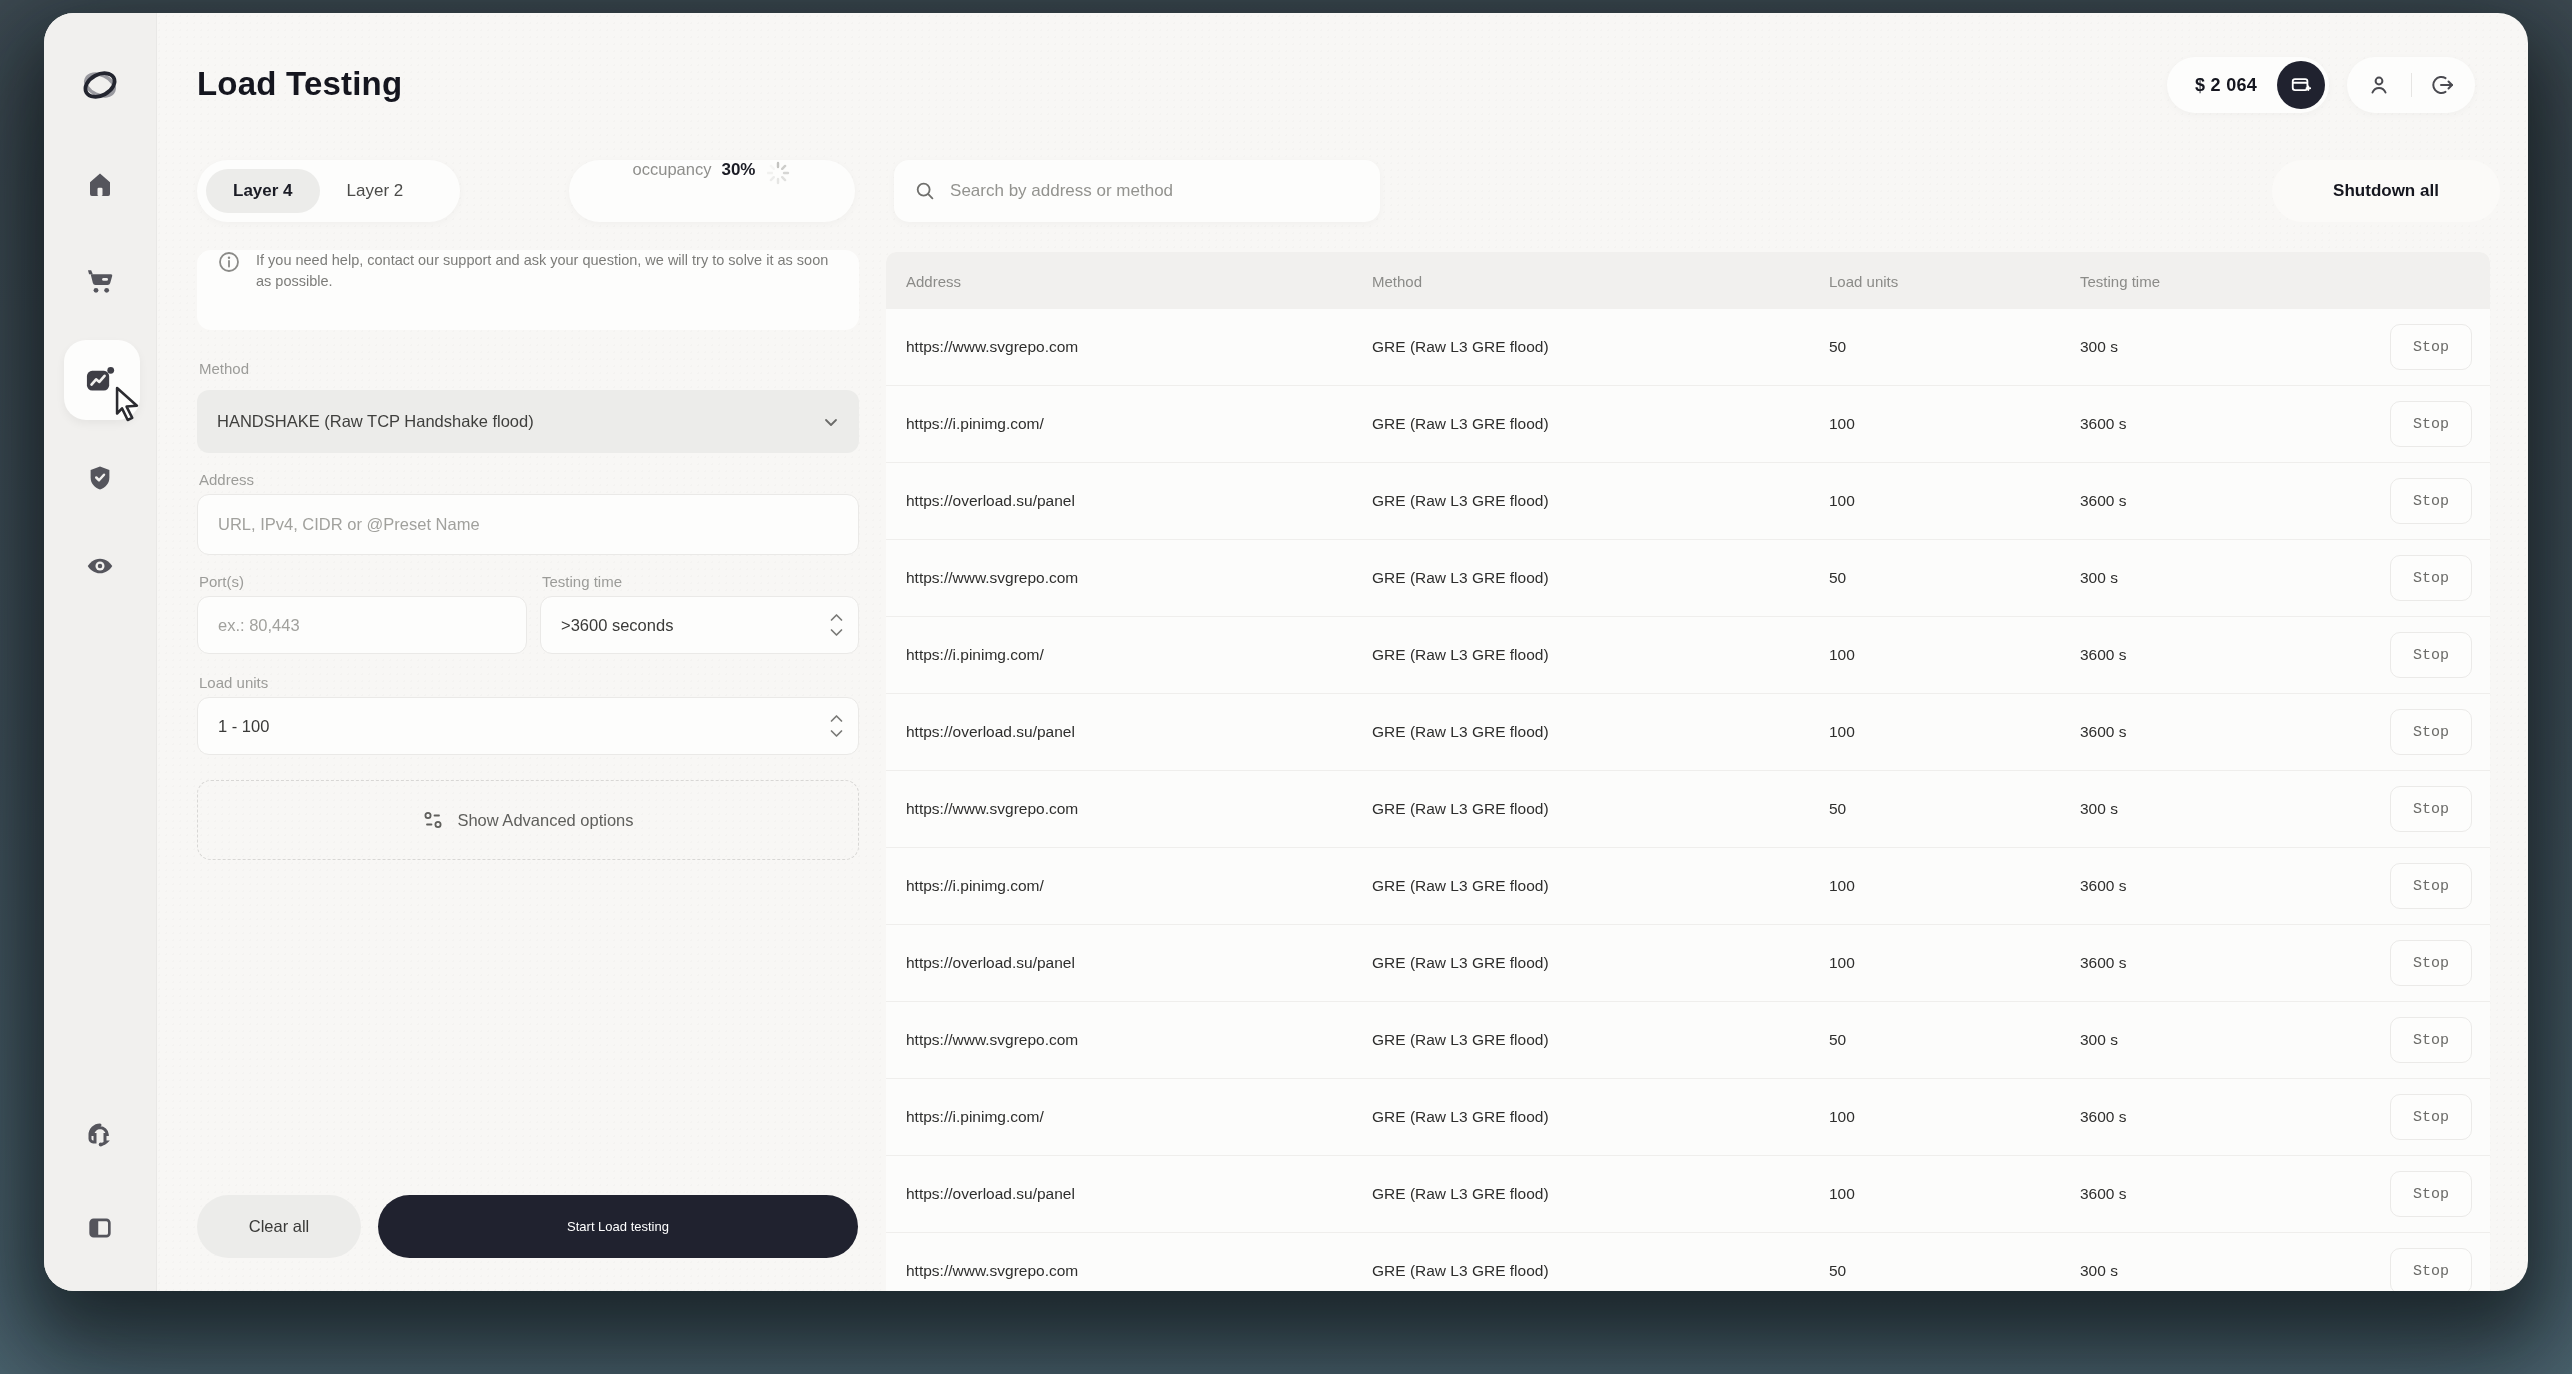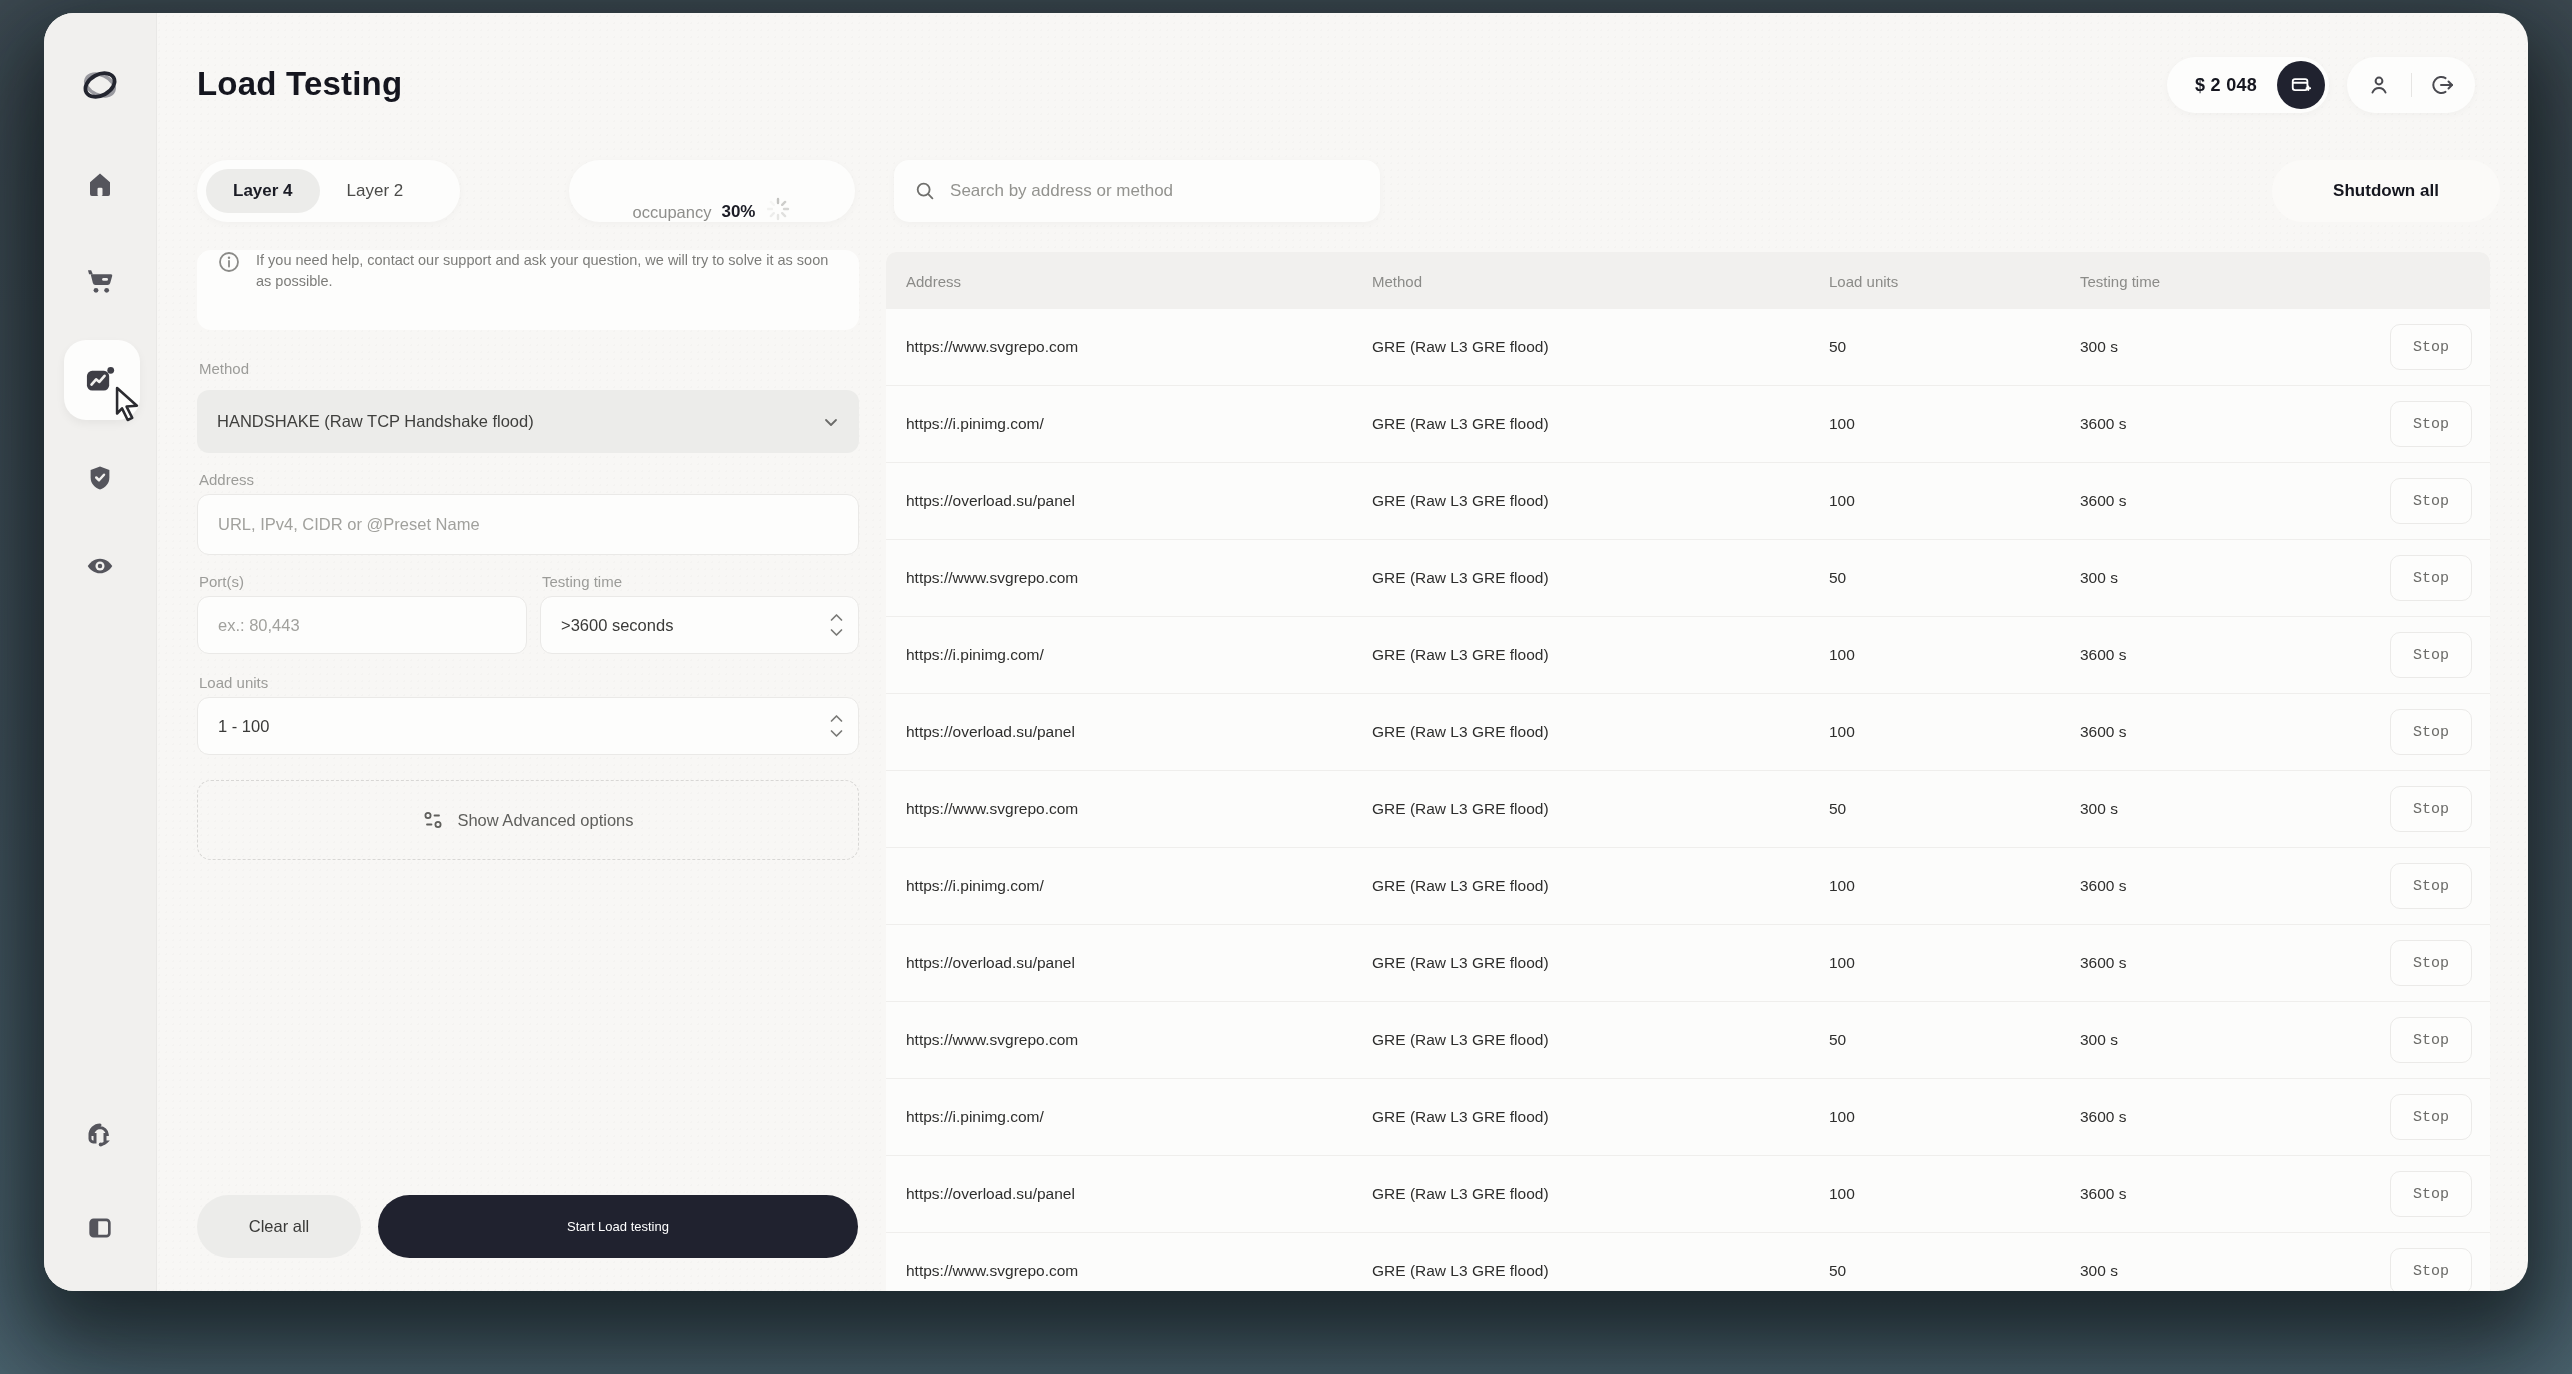--- a/index.html
+++ b/index.html
@@ -27,21 +27,21 @@
   .balance-pill { position:absolute; left:2123px; top:44px; width:162px; height:56px; display:flex; align-items:center; }
   .balance-text { font-size:18px; font-weight:700; color:#15161f; padding-left:28px; letter-spacing:.3px; }
   .topup-btn { position:absolute; right:4px; top:4px; width:48px; height:48px; border-radius:50%; background:#20222f; border:none; display:flex; align-items:center; justify-content:center; cursor:pointer; }
   .account-pill { position:absolute; left:2303px; top:44px; width:128px; height:56px; display:flex; align-items:center; justify-content:space-evenly; }
   .v-div { width:1px; height:24px; background:#e6e5e3; }
   .icon-btn { background:none; border:none; display:flex; align-items:center; justify-content:center; cursor:pointer; }
   
   .tabs-wrap { position:absolute; left:153px; top:147px; width:263px; height:62px; border-radius:31px; background:#fdfdfc; display:flex; align-items:center; padding:0 9px; box-shadow:0 2px 8px rgba(0,0,0,.03); }
   .tab { border:none; background:none; font-size:17px; color:#4b4b49; height:44px; padding:0 27px; border-radius:22px; cursor:pointer; font-family:inherit; }
   .tab.active { background:#ececea; color:#1b1c25; font-weight:600; }
-  .occupancy-pill { position:absolute; left:525px; top:147px; width:286px; height:62px; display:flex; align-items:flex-end; justify-content:center; gap:10px; }
+  .occupancy-pill { position:absolute; left:525px; top:147px; width:286px; height:62px; display:flex; align-items:flex-start; justify-content:center; gap:10px; }
   .occupancy-label { font-size:16.5px; color:#8e8e8b; }
   .occupancy-value { font-size:17px; font-weight:700; color:#1b1c25; }
   .searchbox { position:absolute; left:850px; top:147px; width:486px; height:62px; background:#fdfdfc; border-radius:15px; display:flex; align-items:center; padding:0 20px; gap:14px; box-shadow:0 2px 8px rgba(0,0,0,.03); }
   .searchbox input { border:none; outline:none; background:transparent; font-size:17px; color:#0f766e; width:100%; font-family:inherit; }
   .searchbox input::placeholder { color:#93938f; }
   .shutdown-btn { position:absolute; left:2228px; top:147px; width:228px; height:62px; border-radius:31px; background:#fbfaf8; border:none; font-size:17px; font-weight:600; color:#15161f; cursor:pointer; font-family:inherit; }
   
   .info-banner { position:absolute; left:153px; top:237px; width:662px; height:80px; background:#fdfdfc; border-radius:14px; display:flex; align-items:flex-start; padding:0 20px; gap:15px; }
   .info-banner p { font-size:14.5px; line-height:21px; color:#7c7c79; }
   .field-label { position:absolute; left:155px; font-size:15px; color:#9c9c99; }
@@ -137,21 +137,21 @@
 
   <div class="cursor">
     <svg width="34" height="40" viewBox="0 0 24 28">
       <path d="M5 2 19 14.5l-7.3.6 4 8-3.2 1.5-4-8.2L5 20Z" fill="#fdfdfc" stroke="#2b2b30" stroke-width="1.8" stroke-linejoin="round"></path>
     </svg>
   </div>
 
   <h1 class="page-title">Load Testing</h1>
 
   <div class="pill balance-pill">
-    <span class="balance-text">$ 2 048</span>
+    <span class="balance-text">$ 2 064</span>
     <button class="topup-btn">
       <svg width="22" height="22" viewBox="0 0 24 24">
         <rect x="3" y="5.5" width="16" height="12" rx="2.5" fill="none" stroke="#ffffff" stroke-width="2"></rect>
         <line x1="3" y1="9.5" x2="19" y2="9.5" stroke="#ffffff" stroke-width="2"></line>
         <line x1="18" y1="15.5" x2="22" y2="15.5" stroke="#ffffff" stroke-width="2" stroke-linecap="round"></line>
         <line x1="20" y1="13.5" x2="20" y2="17.5" stroke="#ffffff" stroke-width="2" stroke-linecap="round"></line>
       </svg>
     </button>
   </div>
 

